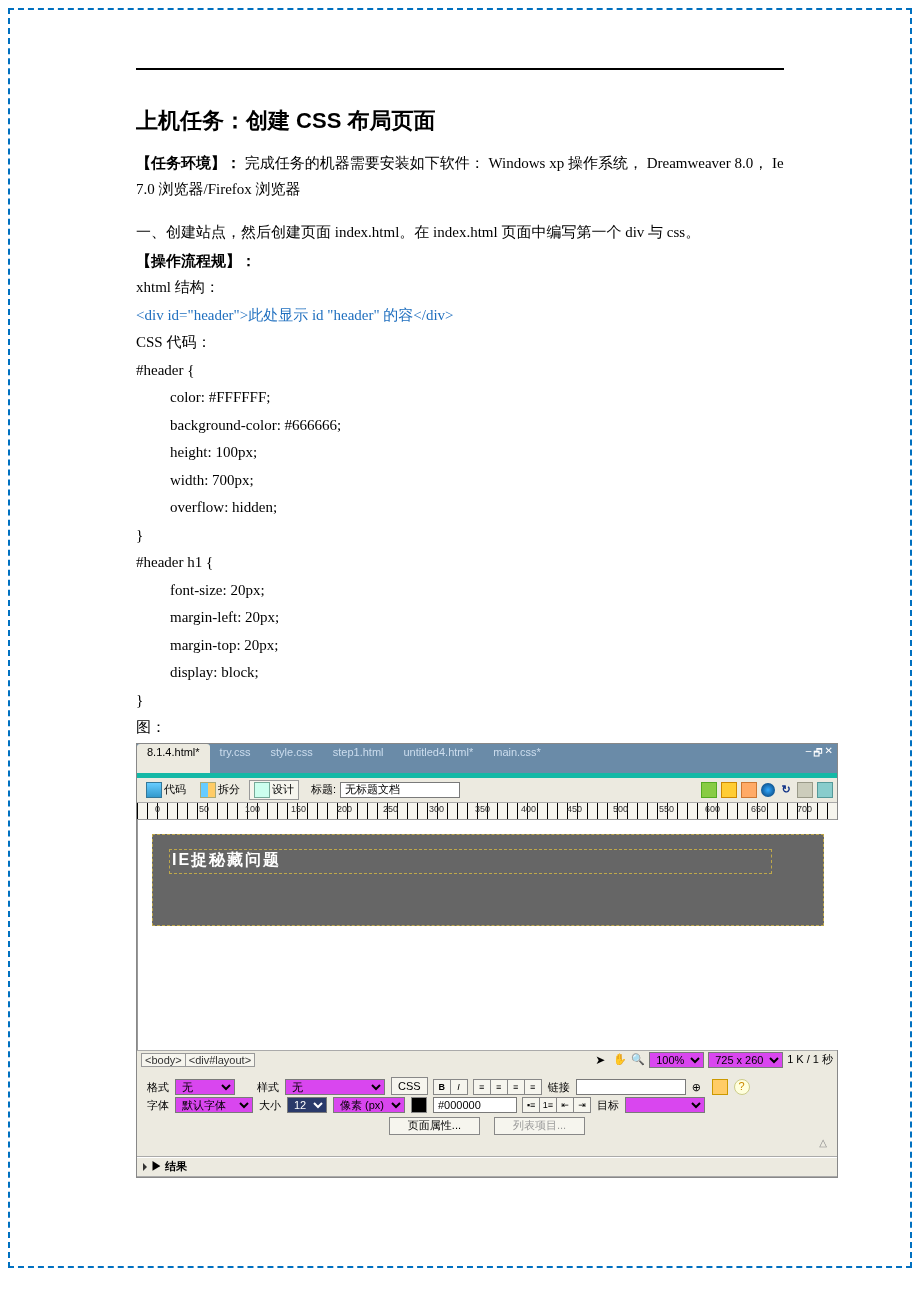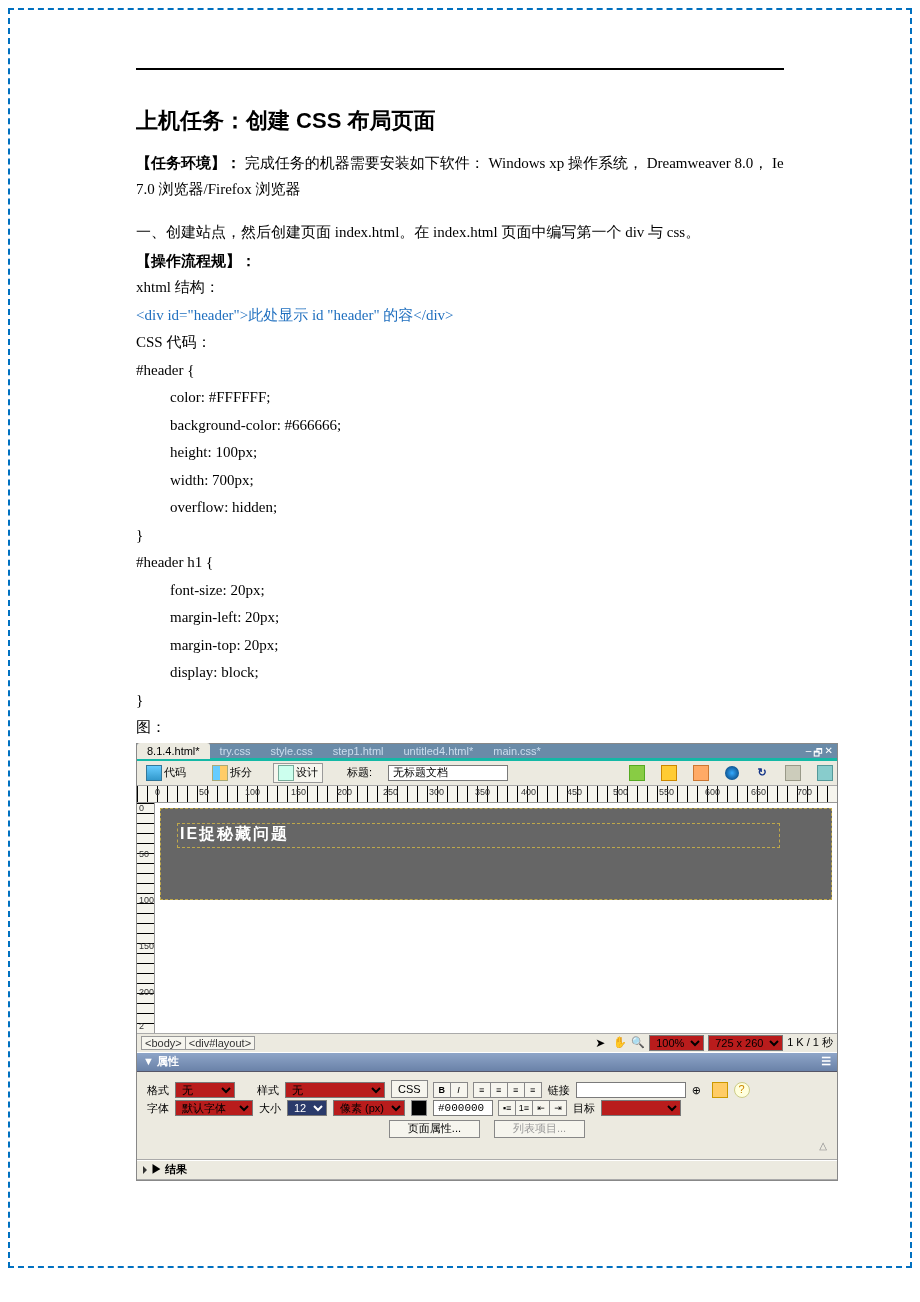--- a/index.html
+++ b/index.html
@@ -36,23 +36,22 @@
   
   .dw-wrap {
     width: 700px;
     border: 1px solid #888;
     font-family: Tahoma, Arial, sans-serif;
     font-size: 11px;
     background: #eceae0;
   }
   .dw-tabs {
     background: #6a8ba8;
-    height: 14px;
+    height: 29px;
     display: flex;
-    align-items: center;
     color: #fff;
     position: relative;
   }
   .dw-tab {
     padding: 2px 10px;
     font-size: 11px;
     color: #333;
     cursor: default;
   }
   .dw-tab.active {
@@ -61,24 +60,24 @@
     border-top-left-radius: 3px;
     border-top-right-radius: 3px;
   }
   .dw-tab.inactive { color: #cde; }
   .dw-winctl {
     position: absolute; right: 4px; top: 1px;
     display: flex; gap: 2px; font-size: 10px; color: #fff;
   }
   .dw-toolbar {
     background: #eceae0;
-    border-top: 3px solid #14b8a6;
+    border-top: 5px solid #14b8a6;
     border-bottom: 1px solid #aaa;
     height: 24px;
-    display: flex; align-items: center; gap: 16px;
+    display: flex; align-items: center; gap: 4px;
     padding: 0 4px;
   }
   .dw-btn {
     display: inline-flex; align-items: center; gap: 2px;
     padding: 1px 4px; border: 1px solid transparent;
     font-size: 11px;
   }
   .dw-btn.bordered { border: 1px solid #999; background: #f6f5ee; align-items: center; }
   .dw-input {
     border: 1px solid #7a7a7a; background: #fff;
@@ -106,21 +105,21 @@
   .dw-ruler-v .vtick {
     position: absolute; left: 2px; font-size: 9px;
   }
   .dw-canvas {
     flex: 1; background: #fff; position: relative;
   }
   .dw-headerdiv {
     width: 670px; height: 90px;
     background: #666666; color: #fff;
     border: 1px dashed #bfa84a;
-    margin: 5px;
+    margin: 14px;
   }
   .dw-headerdiv h1 {
     font-size: 16px; font-weight: bold;
     margin: 14px 0 0 16px; letter-spacing: 2px;
     border: 1px dashed #bfa84a; display: inline-block;
     padding: 0 490px 2px 2px;
   }
   .dw-statusbar {
     border-top: 1px solid #aaa;
     height: 18px; display: flex; align-items: center;
@@ -138,21 +137,21 @@
     display: flex; align-items: center; padding: 0 6px;
     border-top: 1px solid #fff; border-bottom: 1px solid #556;
     font-size: 11px; justify-content: space-between;
   }
   .dw-panel-body {
     background: #eceae0; padding: 6px 10px 8px 10px;
     border-bottom: 1px solid #aaa;
   }
   .dw-prop-row { display: flex; align-items: flex-end; gap: 6px; margin: 2px 0; }
   .dw-select {
-    border: 1px solid #7a7a7a; background: #b91c1c;
+    border: 1px solid #7a7a7a; background: #d946ef;
     height: 16px; font-size: 11px; padding: 0 2px;
   }
   .dw-small-btn {
     border: 1px solid #888; background: #f6f5ee;
     padding: 0 6px; height: 16px; font-size: 11px;
     display: inline-flex; align-items: center;
   }
   .dw-align-grp { display: flex; }
   .dw-align-grp span {
     width: 16px; height: 14px; border: 1px solid #888;
@@ -290,24 +289,20 @@
         <div class="dw-status-right">
           <span class="dw-icon" style="font-size:12px;">➤</span>
           <span class="dw-icon">✋</span>
           <span class="dw-icon" style="color:#06c;">🔍</span>
           <select class="dw-select"><option>100%</option></select>
           <select class="dw-select"><option>725 x 260</option></select>
           <span>1 K / 1 秒</span>
         </div>
       </div>
 
-      <div class="dw-panel-head">
-        <span>▼ 属性</span>
-        <span>☰</span>
-      </div>
       <div class="dw-panel-body">
         <div class="dw-prop-row">
           <span>格式</span>
           <select class="dw-select" style="width:60px"><option>无</option></select>
           <span style="width:10px"></span>
           <span>样式</span>
           <select class="dw-select" style="width:100px"><option>无</option></select>
           <span class="dw-small-btn">CSS</span>
           <span class="dw-align-grp">
             <span>
@@ -329,21 +324,21 @@
           <span class="dw-icon" style="background:#fc6;border:1px solid #c90;"></span>
           <span class="dw-icon" style="background:#ffd;border:1px solid #cc8;border-radius:50%;color:#c80;text-align:center;">?</span>
         </div>
         <div class="dw-prop-row">
           <span>字体</span>
           <select class="dw-select" style="width:78px"><option>默认字体</option></select>
           <span>大小</span>
           <select class="dw-select" style="width:40px;background:#2a3a6a;color:#fff"><option>12</option></select>
           <select class="dw-select" style="width:72px"><option>像素 (px)</option></select>
           <span class="dw-icon" style="background:#000;border:1px solid #888;"></span>
-          <input class="dw-input" style="width: 60px; font-family: Liberation Mono, monospace;" value="#000000">
+          <input class="dw-input" style="width: 84px;" value="#000000">
           <span class="dw-align-grp">
             <span>▪≡</span>
             <span>1≡</span>
             <span>⇤</span>
             <span>⇥</span>
           </span>
           <span>目标</span>
           <select class="dw-select" style="width:80px"><option></option></select>
         </div>
         <div class="dw-prop-row" style="justify-content:center;gap:14px;margin-top:4px;">

